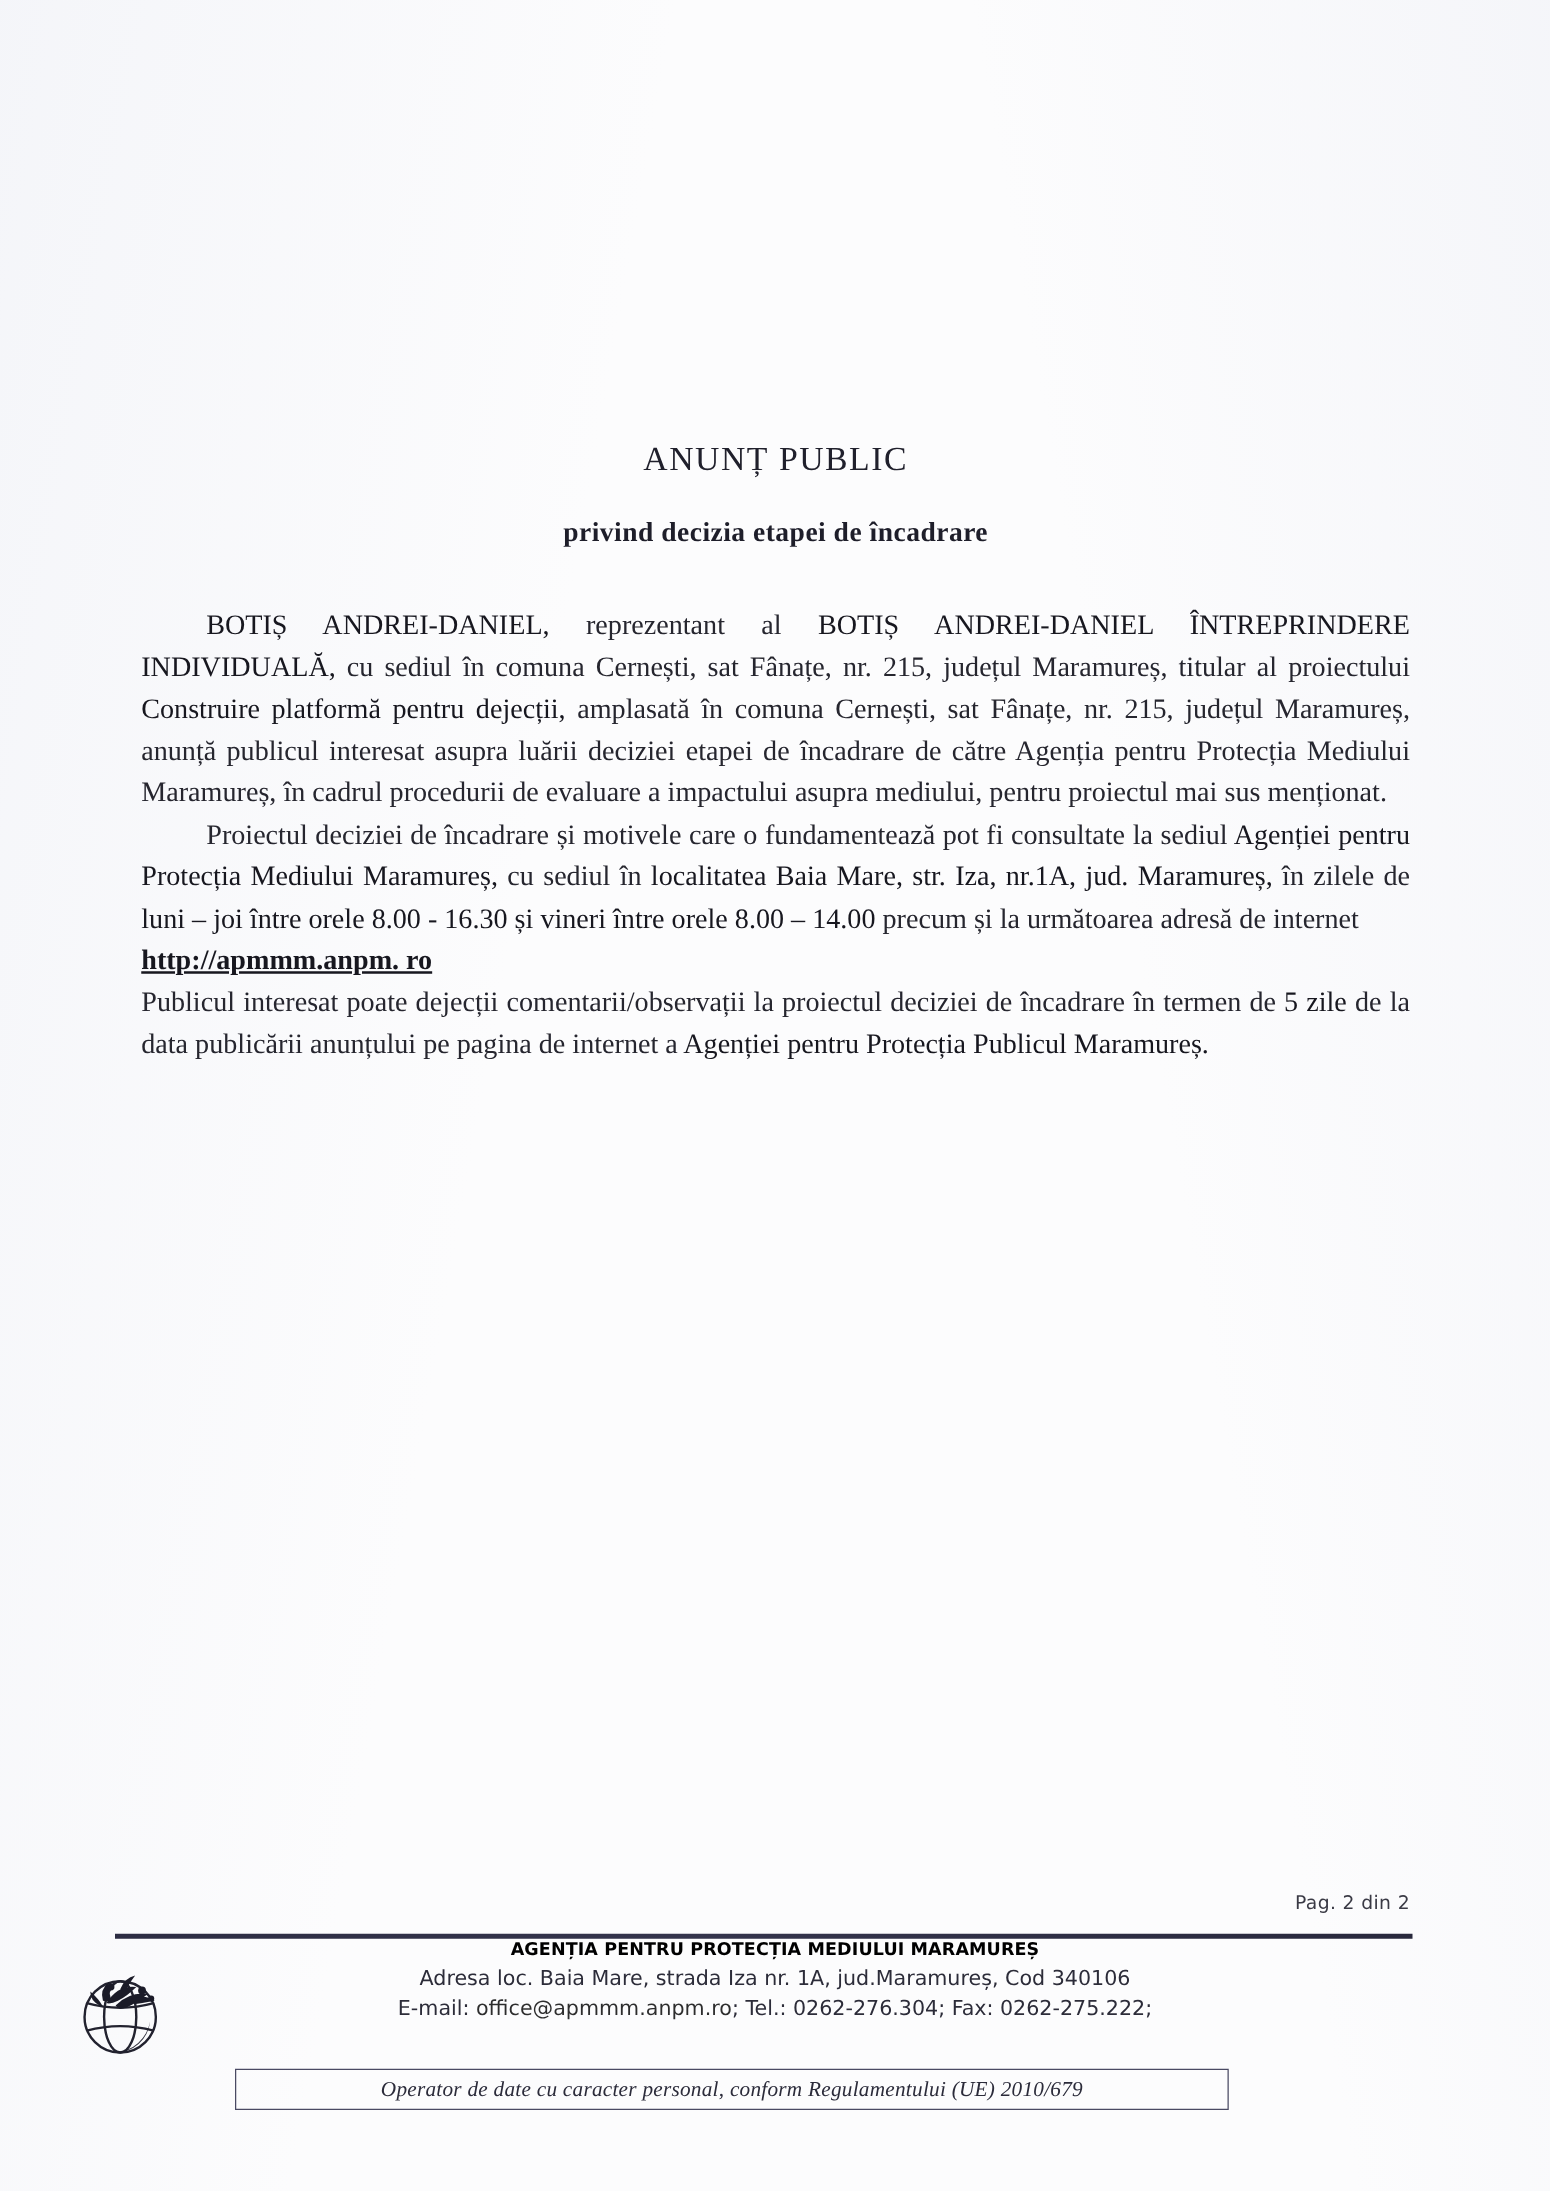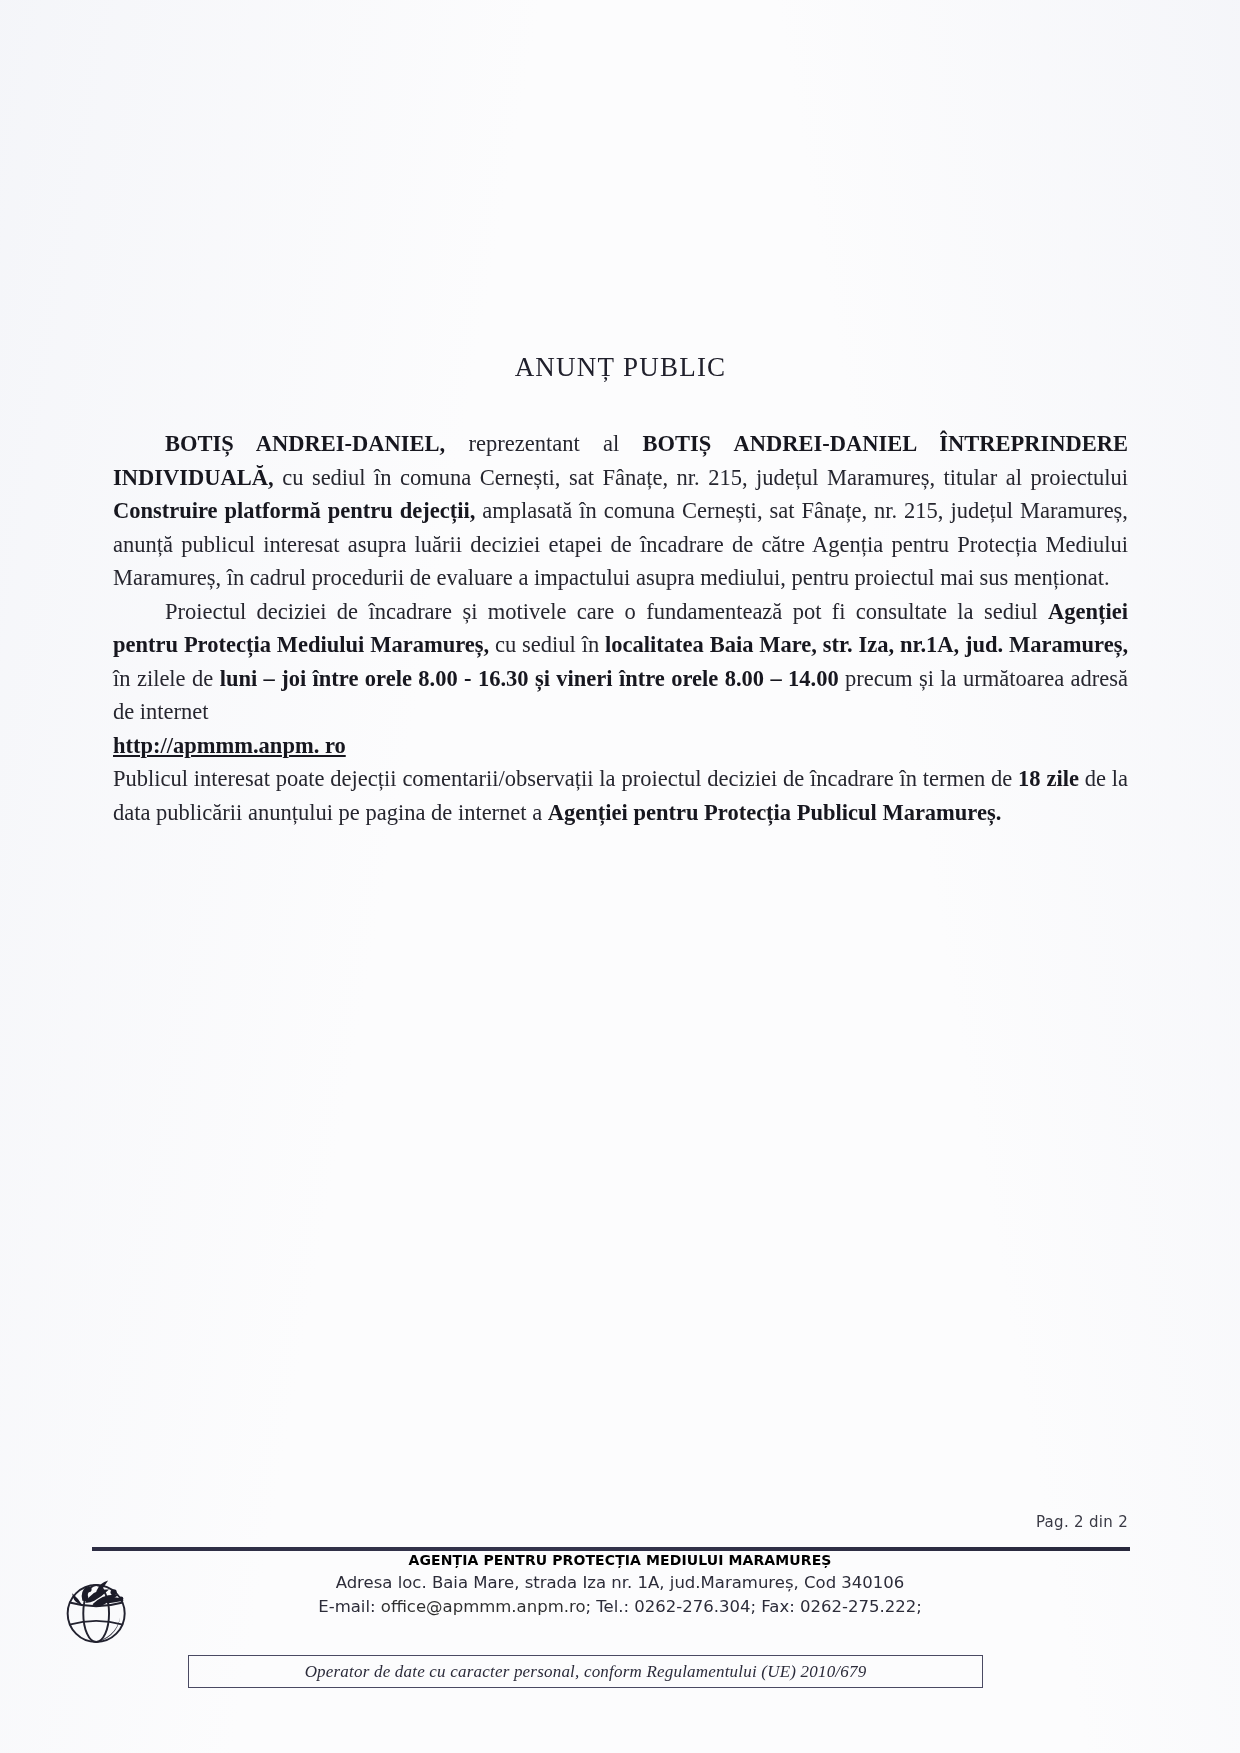--- a/index.html
+++ b/index.html
@@ -53,21 +53,21 @@
     font-size: 22.5px;
     line-height: 33.5px;
     text-align: justify;
     text-justify: inter-word;
     color: #26262f;
     margin: 0;
   }
   .para.first { margin-top: 44px; }
   .para.indent { text-indent: 52px; }
 
-  b, .b { font-weight: bold; color: #17171f; }
+  b, .b { font-weight: normal; color: #17171f; }
 
   .url-line {
     font-size: 22.5px;
     line-height: 33.5px;
     font-weight: bold;
     text-decoration: underline;
     color: #17171f;
   }
 
   
@@ -146,28 +146,29 @@
 </style>
 </head>
 <body>
 
 <div class="page">
   <div class="scan-tint"></div>
 
   <div class="content">
 
     <div class="doc-title">ANUNȚ PUBLIC</div>
+    <div class="doc-subtitle">privind decizia etapei de încadrare</div>
 
     <p class="para first indent"><b>BOTIȘ ANDREI-DANIEL,</b><span> reprezentant al </span><b>BOTIȘ ANDREI-DANIEL ÎNTREPRINDERE INDIVIDUALĂ,</b><span> cu sediul în comuna Cernești, sat Fânațe, nr. 215, județul Maramureș, titular al proiectului </span><b>Construire platformă pentru dejecții,</b><span> amplasată în comuna Cernești, sat Fânațe, nr. 215, județul Maramureș, anunță publicul interesat asupra luării deciziei etapei de încadrare de către Agenția pentru Protecția Mediului Maramureș, în cadrul procedurii de evaluare a impactului asupra mediului, pentru proiectul mai sus menționat.</span></p>
 
     <p class="para indent"><span>Proiectul deciziei de încadrare și motivele care o fundamentează pot fi consultate la sediul </span><b>Agenției pentru Protecția Mediului Maramureș,</b><span> cu sediul în </span><b>localitatea Baia Mare, str. Iza, nr.1A, jud. Maramureș,</b><span> în zilele de </span><b>luni – joi între orele 8.00 - 16.30 și vineri între orele 8.00 – 14.00</b><span> precum și la următoarea adresă de internet</span></p>
 
     <div class="url-line">http://apmmm.anpm. ro</div>
 
-    <p class="para"><span>Publicul interesat poate dejecții comentarii/observații la proiectul deciziei de încadrare în termen de </span><b>18 zile</b><span> de la data publicării anunțului pe pagina de internet a </span><b>Agenției pentru Protecția Publicul Maramureș.</b></p>
+    <p class="para"><span>Publicul interesat poate dejecții comentarii/observații la proiectul deciziei de încadrare în termen de </span><b>5 zile</b><span> de la data publicării anunțului pe pagina de internet a </span><b>Agenției pentru Protecția Publicul Maramureș.</b></p>
 
   </div>
 
   <div class="page-num">Pag. 2 din 2</div>
 
   <div class="footer-rule"></div>
 
   <svg class="logo" viewBox="0 0 100 100">
     <g fill="none" stroke="#22222f" stroke-width="2.1">
       <circle cx="48" cy="56" r="31"></circle>

